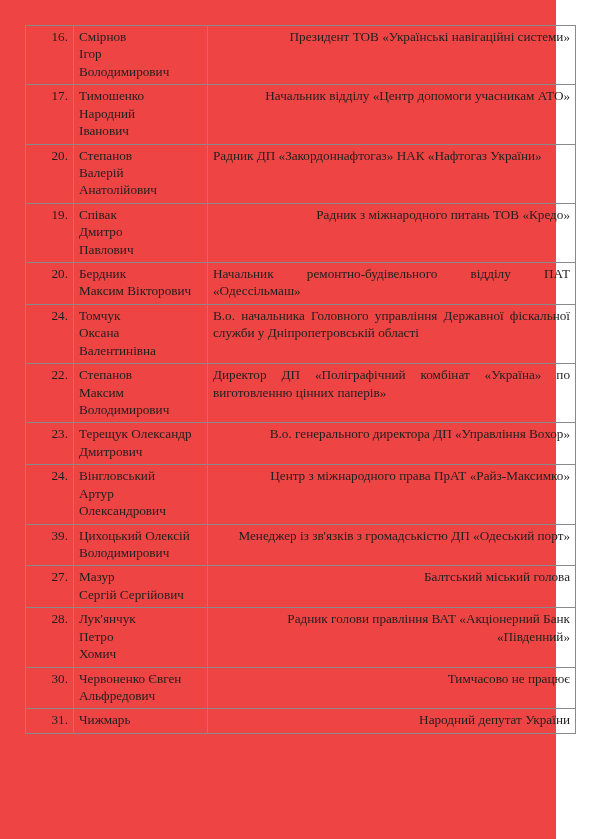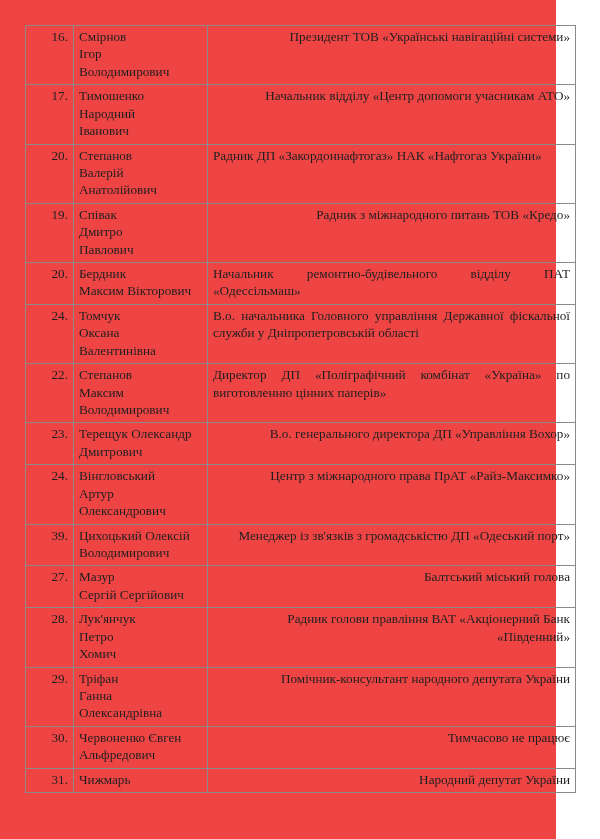--- a/index.html
+++ b/index.html
@@ -189,29 +189,20 @@
           <tr>
             <td class="num">28.</td>
             <td class="name">
               <span class="name-line">Лук'янчук</span>
               <span class="name-line">Петро</span>
               <span class="name-line">Хомич</span>
             </td>
             <td class="pos">Радник голови правління ВАТ «Акціонерний Банк «Південний»</td>
           </tr>
           <tr>
-            <td class="num">29.</td>
-            <td class="name">
-              <span class="name-line">Тріфан</span>
-              <span class="name-line">Ганна</span>
-              <span class="name-line">Олександрівна</span>
-            </td>
-            <td class="pos">Помічник-консультант народного депутата України</td>
-          </tr>
-          <tr>
             <td class="num">30.</td>
             <td class="name">
               <span class="name-line">Червоненко Євген</span>
               <span class="name-line">Альфредович</span>
             </td>
             <td class="pos">Тимчасово не працює</td>
           </tr>
           <tr>
             <td class="num">31.</td>
             <td class="name">

